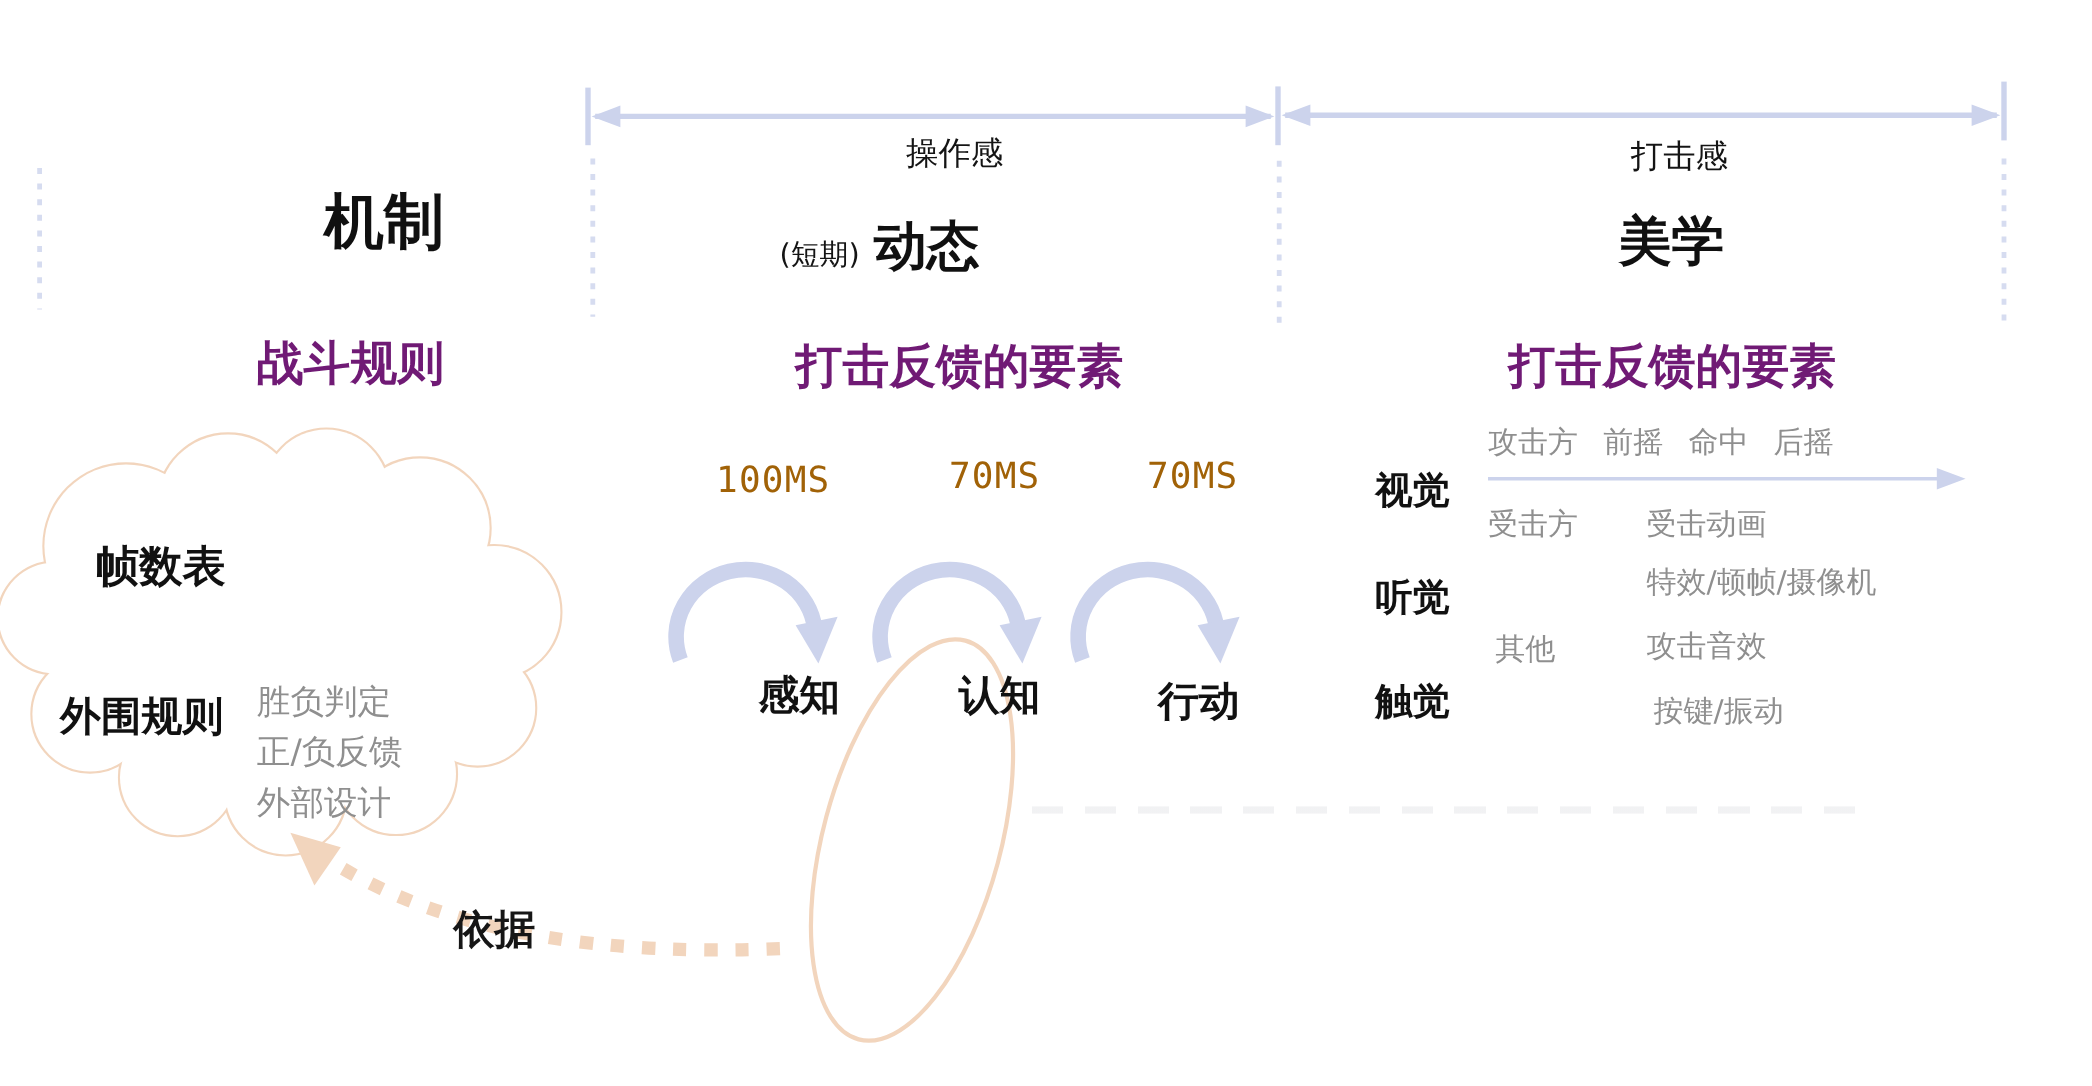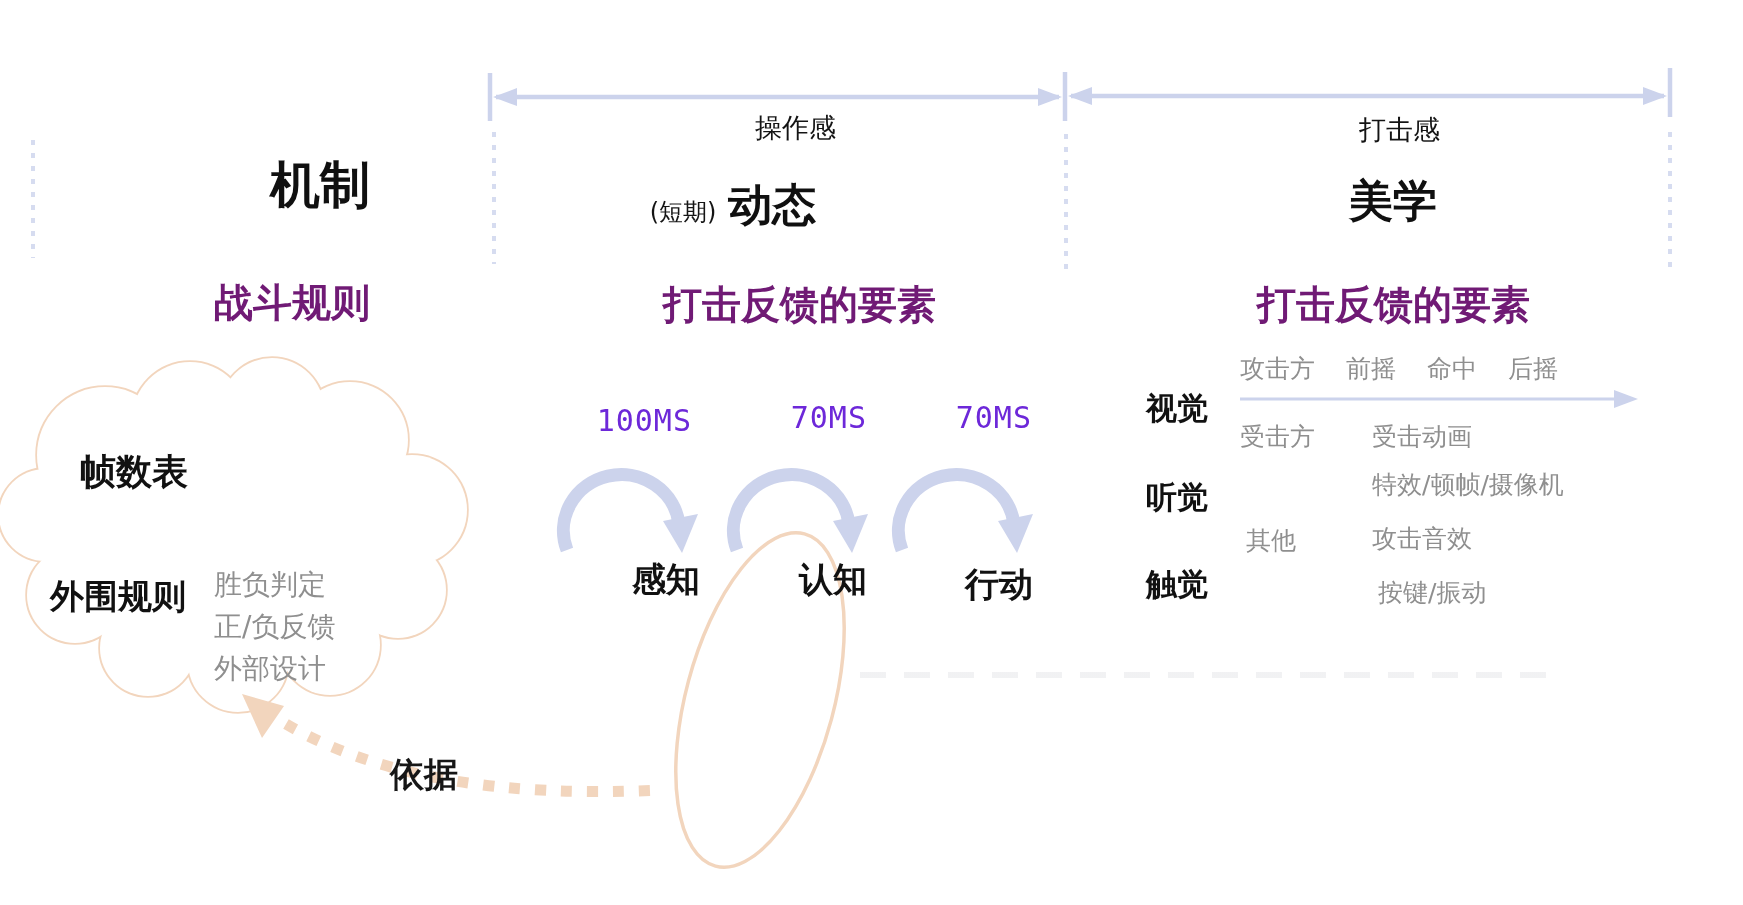--- a/index.html
+++ b/index.html
@@ -14,27 +14,27 @@
   .feel-label{font-size:27px;font-weight:500;color:#141414;}
   .big-title{font-size:44px;font-weight:600;color:#101010;}
   .mech-title{font-size:50px;}
   .sub-title{font-size:39px;font-weight:600;color:#701a75;font-family:Liberation Mono, monospace;}
   .term-note{font-size:24px;font-weight:500;color:#141414;}
   .title-row{display:flex;align-items:baseline;justify-content:center;gap:12px;}
   .cloud-heading{font-size:36px;font-weight:700;color:#111;}
   .cloud-heading2{font-size:34px;}
   .cloud-items{font-size:28px;color:var(--gray,#8f8f8f);line-height:40px;}
   .cloud-items.second{line-height:42px;}
-  .ms-label{font-family:"DejaVu Sans Mono","Liberation Mono",monospace;font-size:30px;color:#6d28d9;letter-spacing:1px;margin-top:20px;}
+  .ms-label{font-family:"DejaVu Sans Mono","Liberation Mono",monospace;font-size:30px;color:#a16207;letter-spacing:1px;}
   .stage-label{font-size:34px;font-weight:600;color:#111;}
   .decision-label{font-size:44px;font-weight:600;color:#111;}
-  .basis-label{font-size:34px;font-weight:600;color:#161616;margin-left:12px;}
+  .basis-label{font-size:34px;font-weight:600;color:#161616;}
   .sense-label{font-size:31px;font-weight:600;color:#111;}
   .gray-row{font-size:25px;color:var(--gray,#8f8f8f);}
-  .phase-row{display:flex;gap:31px;}
+  .phase-row{display:flex;gap:21px;}
   .faint-line{position:absolute;left:860px;top:672px;width:700px;height:6px;
     background:repeating-linear-gradient(to right,rgba(120,125,140,0.10) 0 26px,rgba(120,125,140,0) 26px 44px);}
   
   .cloud-stroke{fill:none;stroke:var(--peach,#f2d5bd);stroke-width:3.5px;}
   .cloud-white{fill:#fff;stroke:none;}
   .dim-line{stroke:var(--periwinkle,#ccd3ec);stroke-width:4.5px;}
   .dim-head{fill:var(--periwinkle,#ccd3ec);stroke:none;}
   .dotted-divider{stroke:var(--periwinkle_light,#d6dcf0);stroke-width:4px;stroke-dasharray:5 8;fill:none;}
   .proc-arc{stroke:var(--periwinkle,#ccd3ec);stroke-width:13px;fill:none;}
   .proc-head{fill:var(--periwinkle,#ccd3ec);stroke:none;}

